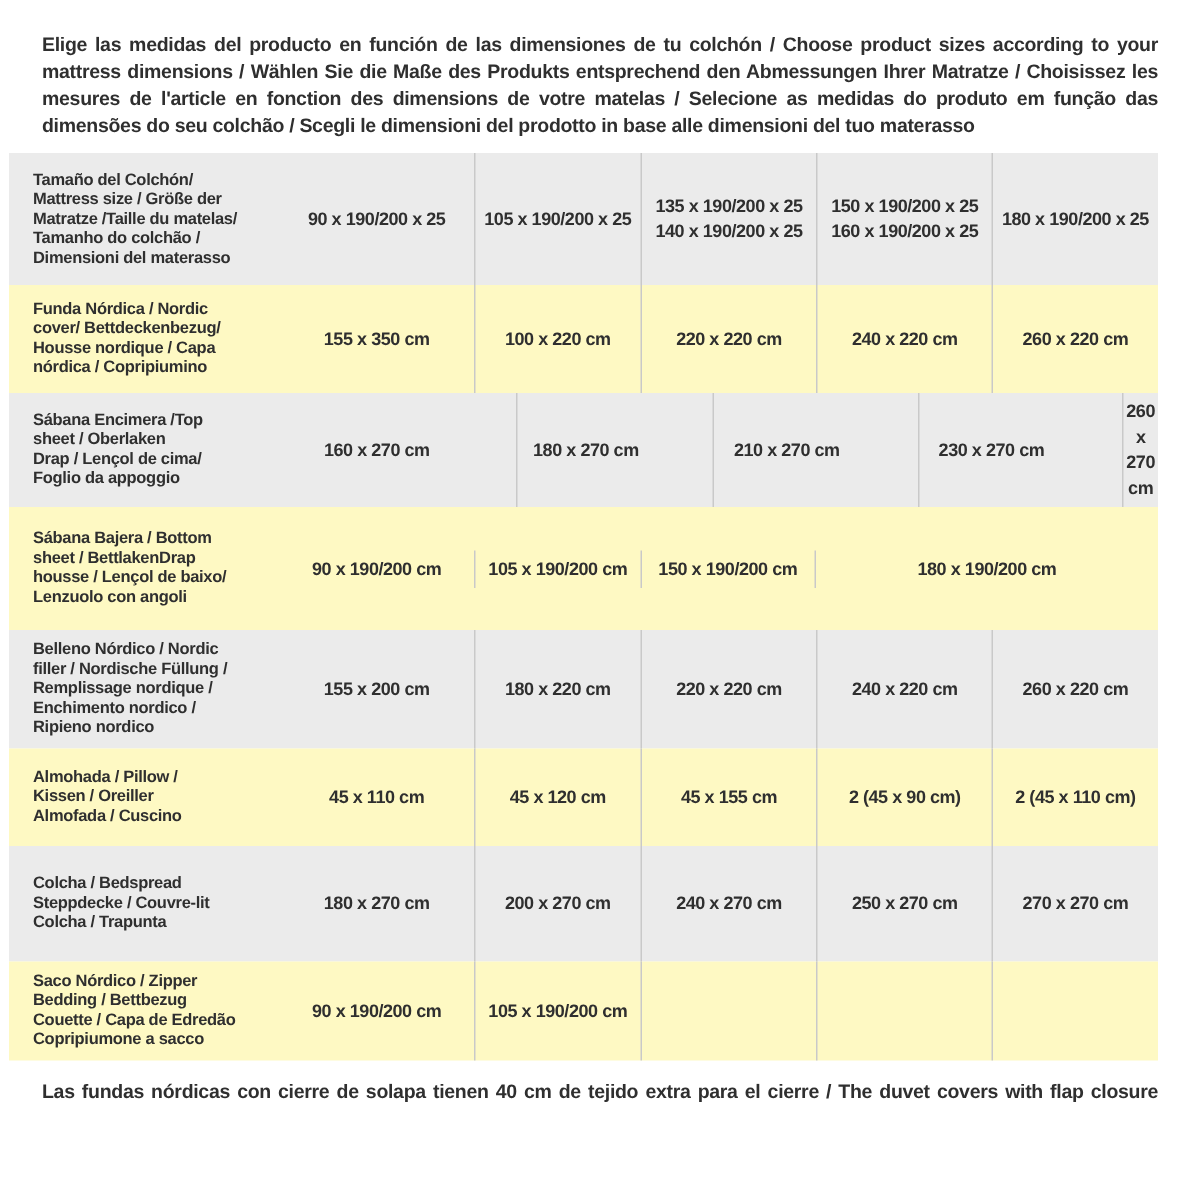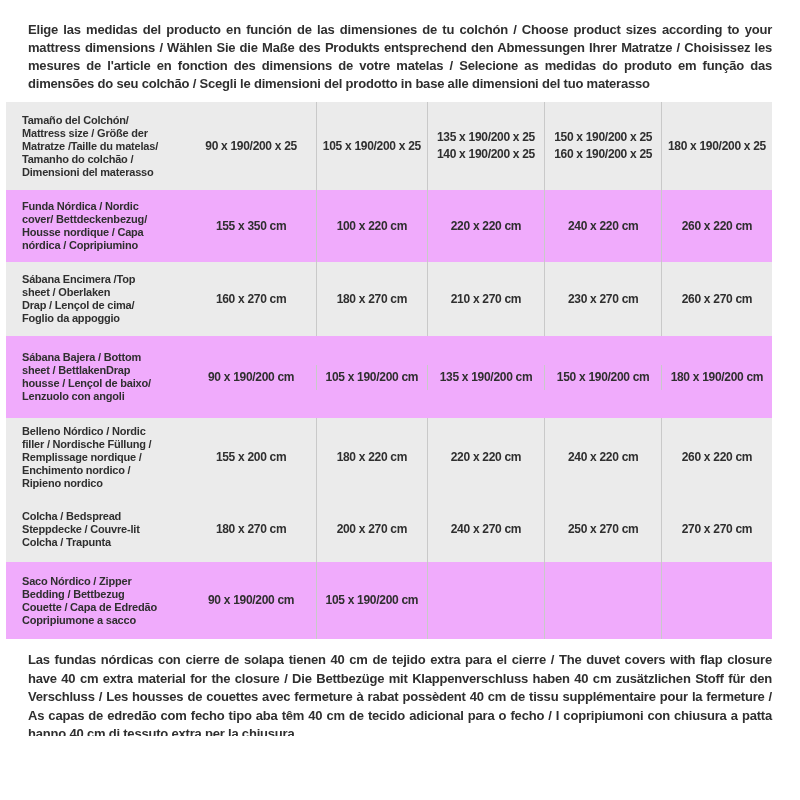--- a/index.html
+++ b/index.html
@@ -13,25 +13,25 @@
     margin: 21px 28px 9px 28px;
     font-size: 13px; line-height: 18px; letter-spacing: -0.2px;
     text-align: justify;
   }
   .footnote {
     margin: 12px 28px 0 28px;
     font-size: 13px; line-height: 18.5px; letter-spacing: -0.2px;
     text-align: justify;
   }
   .size-table { margin: 0 28px 0 6px; }
-  .t-row { display: flex; align-items: stretch; background: #f0abfc; }
+  .t-row { display: flex; align-items: stretch; background: #fef9c3; }
   .t-row.shaded { background: #ebebeb; }
   .t-row:nth-child(1) { min-height: 88px; }
   .t-row:nth-child(2) { min-height: 72px; }
-  .t-row:nth-child(3) { min-height: 74px; }
+  .t-row:nth-child(3) { min-height: 74px; gap: 39px; }
   .t-row:nth-child(4) { min-height: 82px; align-items: center; }
   .t-row:nth-child(5) { min-height: 79px; }
   .t-row:nth-child(6) { min-height: 65px; }
   .t-row:nth-child(7) { min-height: 77px; }
   .t-row:nth-child(8) { min-height: 66px; }
   .cell {
     display: flex; align-items: center; box-sizing: border-box;
     white-space: pre-line;
   }
   .cell.label {
@@ -97,38 +97,47 @@
       <div class="cell val v5 sep">260 x 270 cm</div>
     </div>
 
     <div class="t-row">
       <div class="cell label">Sábana Bajera / Bottom
 sheet / BettlakenDrap
 housse / Lençol de baixo/
 Lenzuolo con angoli</div>
       <div class="cell val v1">90 x 190/200 cm</div>
       <div class="cell val v2 sep">105 x 190/200 cm</div>
-      <div class="cell val v3 sep">135 x 190/200 cm</div>
       <div class="cell val v4 sep">150 x 190/200 cm</div>
       <div class="cell val v5 sep">180 x 190/200 cm</div>
     </div>
 
     <div class="t-row shaded">
       <div class="cell label">Belleno Nórdico / Nordic
 filler / Nordische Füllung /
 Remplissage nordique /
 Enchimento nordico /
 Ripieno nordico</div>
       <div class="cell val v1">155 x 200 cm</div>
       <div class="cell val v2 sep">180 x 220 cm</div>
       <div class="cell val v3 sep">220 x 220 cm</div>
       <div class="cell val v4 sep">240 x 220 cm</div>
       <div class="cell val v5 sep">260 x 220 cm</div>
     </div>
 
+    <div class="t-row">
+      <div class="cell label">Almohada  / Pillow /
+Kissen / Oreiller
+Almofada / Cuscino</div>
+      <div class="cell val v1">45 x 110 cm</div>
+      <div class="cell val v2 sep">45 x 120 cm</div>
+      <div class="cell val v3 sep">45 x 155 cm</div>
+      <div class="cell val v4 sep">2 (45 x 90 cm)</div>
+      <div class="cell val v5 sep">2 (45 x 110 cm)</div>
+    </div>
 
     <div class="t-row shaded">
       <div class="cell label">Colcha / Bedspread
 Steppdecke / Couvre-lit
 Colcha / Trapunta</div>
       <div class="cell val v1">180 x 270 cm</div>
       <div class="cell val v2 sep">200 x 270 cm</div>
       <div class="cell val v3 sep">240 x 270 cm</div>
       <div class="cell val v4 sep">250 x 270 cm</div>
       <div class="cell val v5 sep">270 x 270 cm</div>

